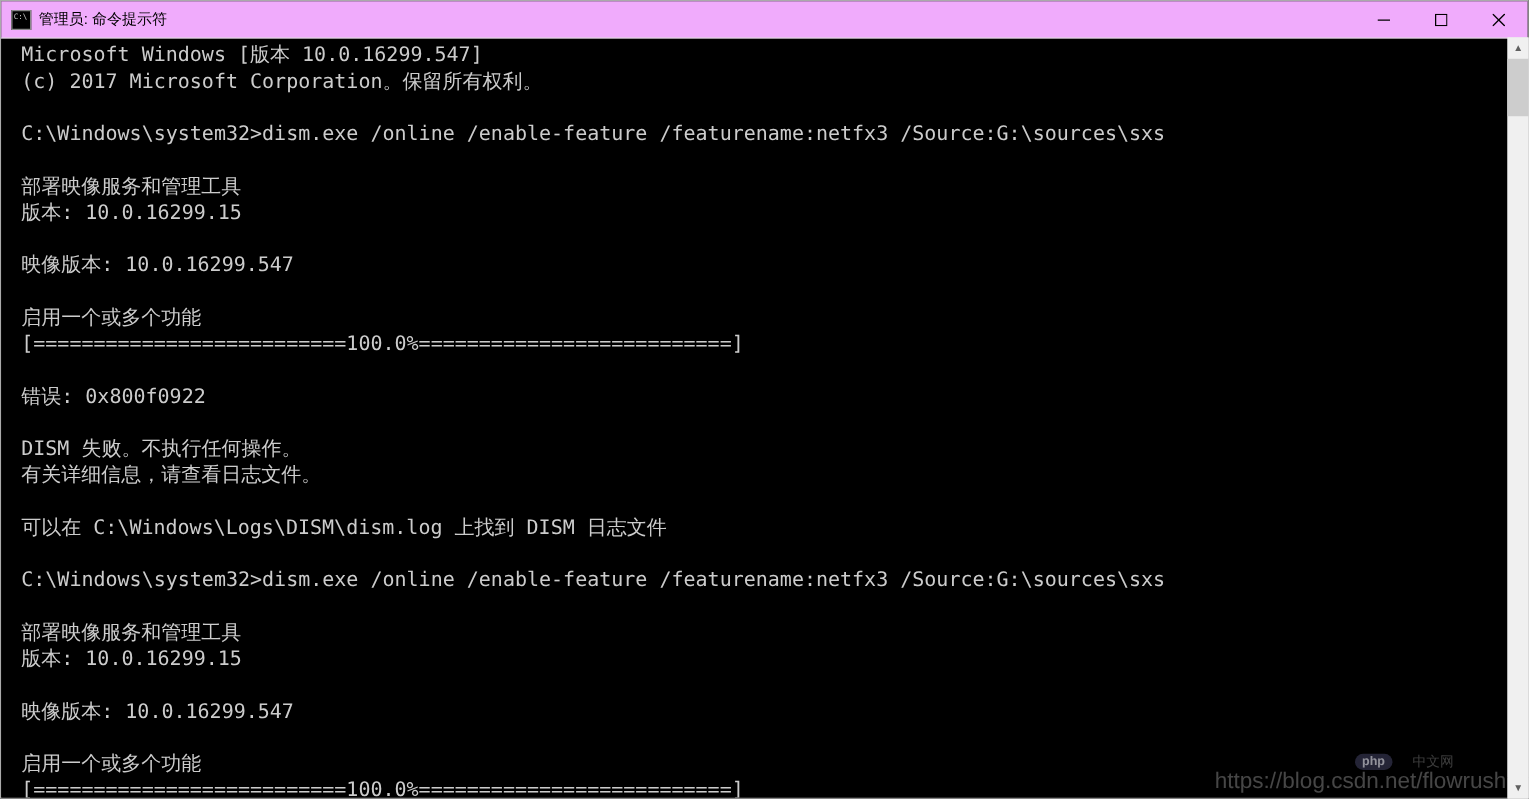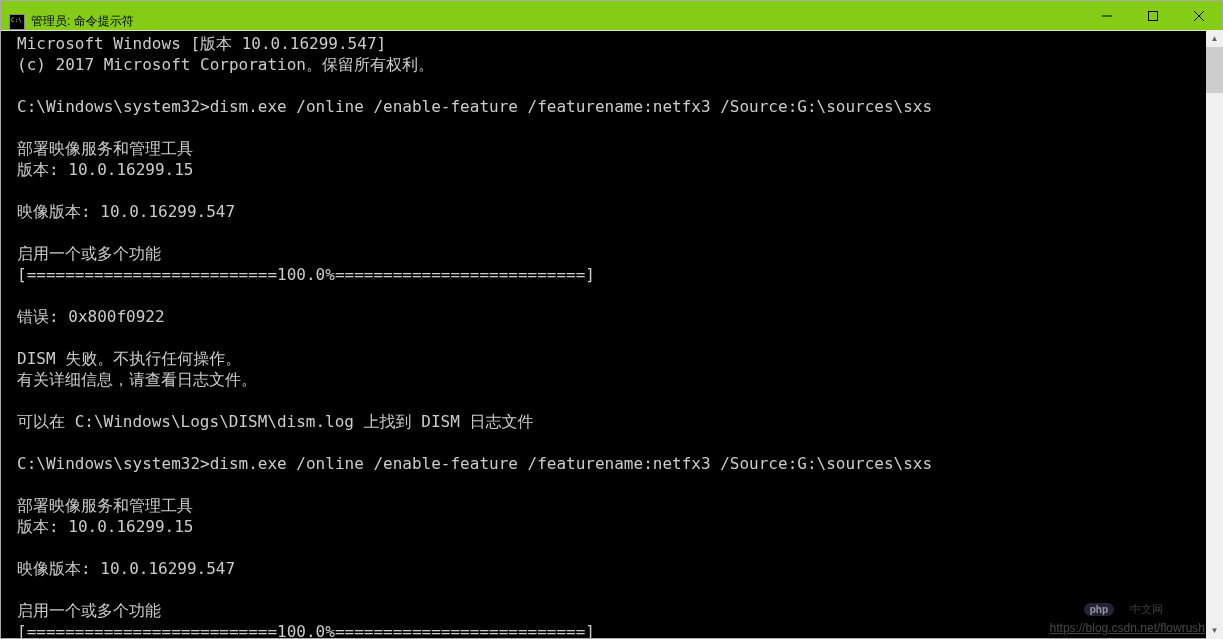--- a/index.html
+++ b/index.html
@@ -18,23 +18,23 @@
     .window {
       width: 1223px;
       height: 639px;
       border: 1px solid #aaa;
       display: flex;
       flex-direction: column;
       background: #000;
     }
     .titlebar {
       height: 30px;
-      background: #84cc16;
-      display: flex;
-      align-items: flex-end;
+      background: #f0abfc;
+      display: flex;
+      align-items: center;
       border-bottom: 1px solid #ddd;
       flex-shrink: 0;
     }
     .titlebar-icon {
       width: 16px;
       height: 16px;
       margin-left: 8px;
       margin-right: 6px;
       background: #000;
       border: 1px solid #888;
@@ -122,24 +122,23 @@
       right: 0;
       height: 8%;
       background: #cdcdcd;
       cursor: pointer;
     }
     .watermark {
       position: absolute;
       right: 18px;
       bottom: 4px;
       color: rgba(200,200,200,0.35);
-      font-size: 12px;
+      font-size: 18px;
       font-family: Arial, sans-serif;
       pointer-events: none;
-      text-decoration: underline;
     }
     .watermark-logo {
       position: absolute;
       right: 60px;
       bottom: 22px;
       color: rgba(200,200,200,0.3);
       font-size: 11px;
       pointer-events: none;
       display: flex;
       align-items: center;

